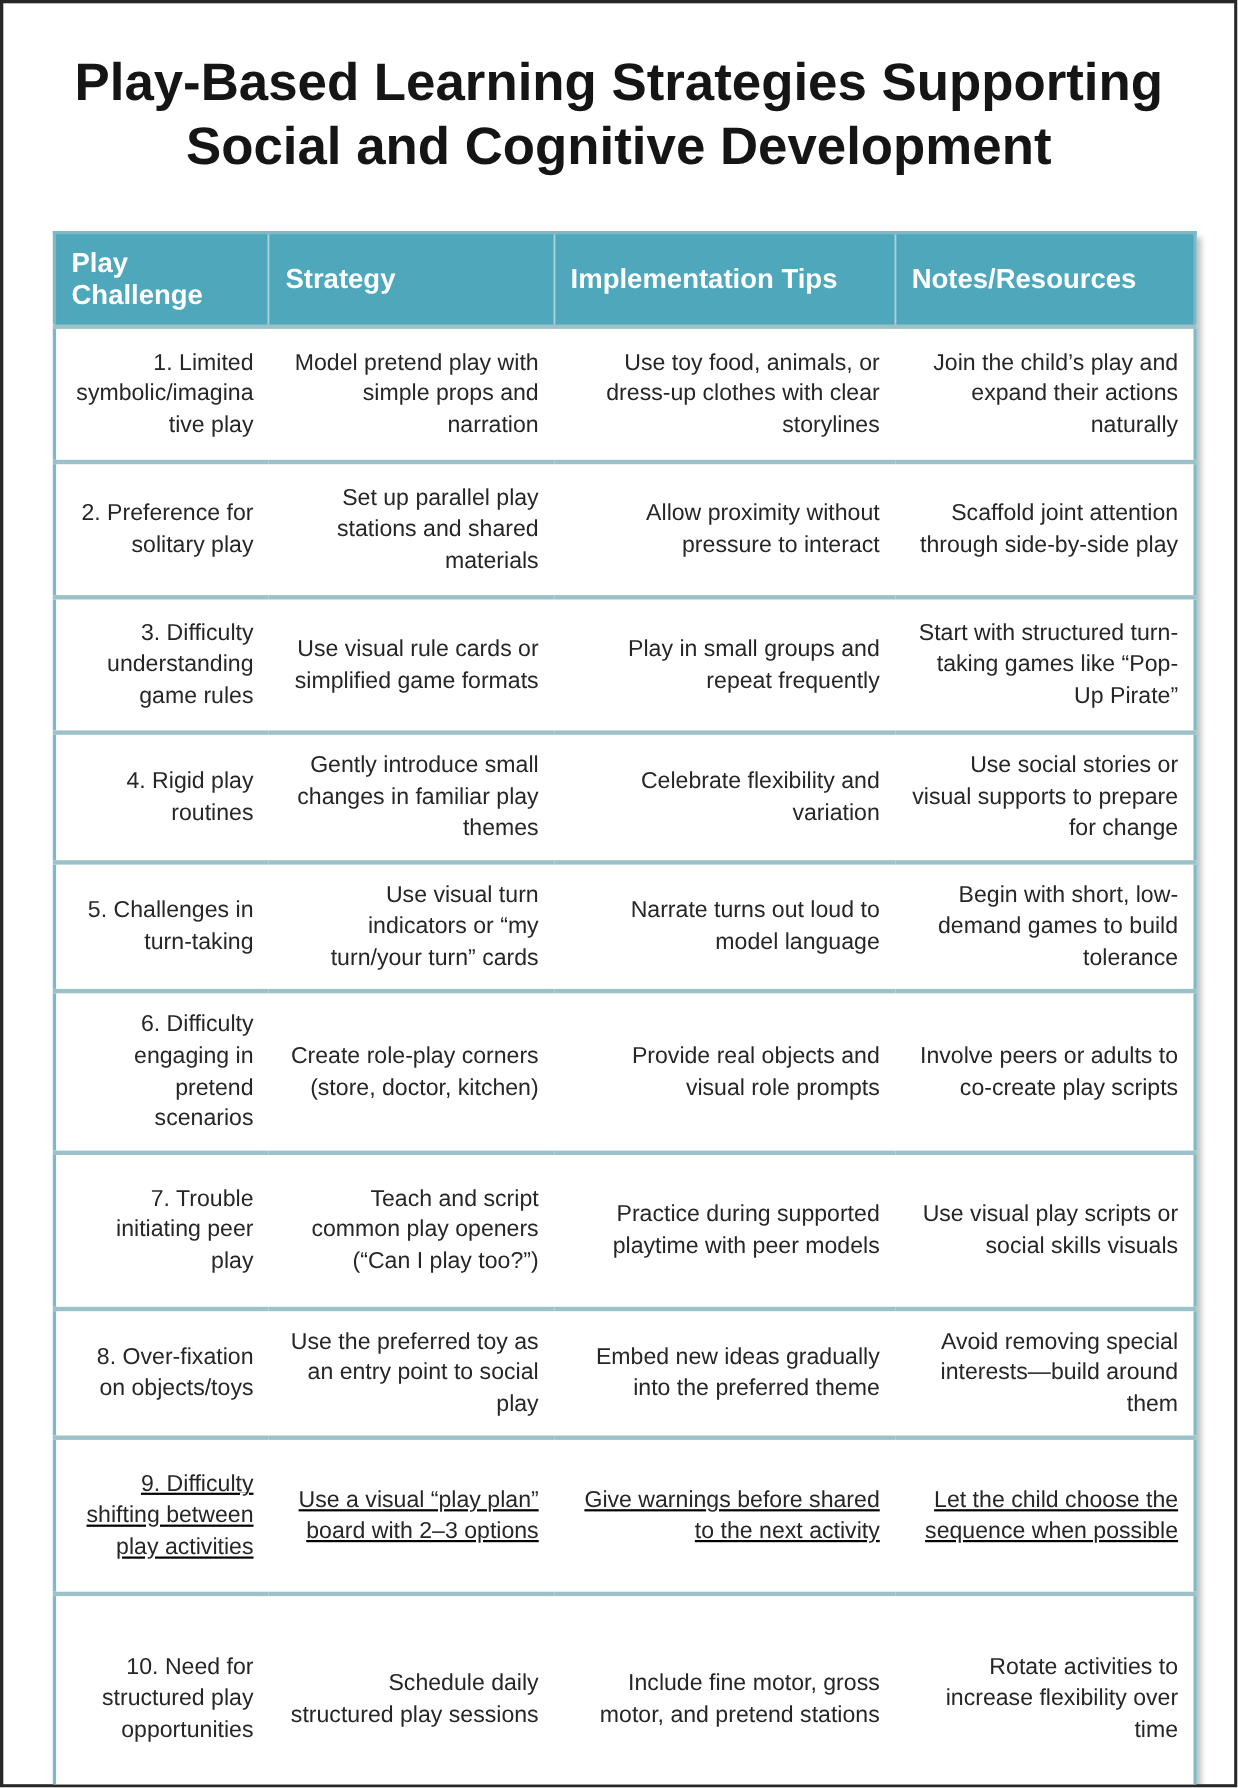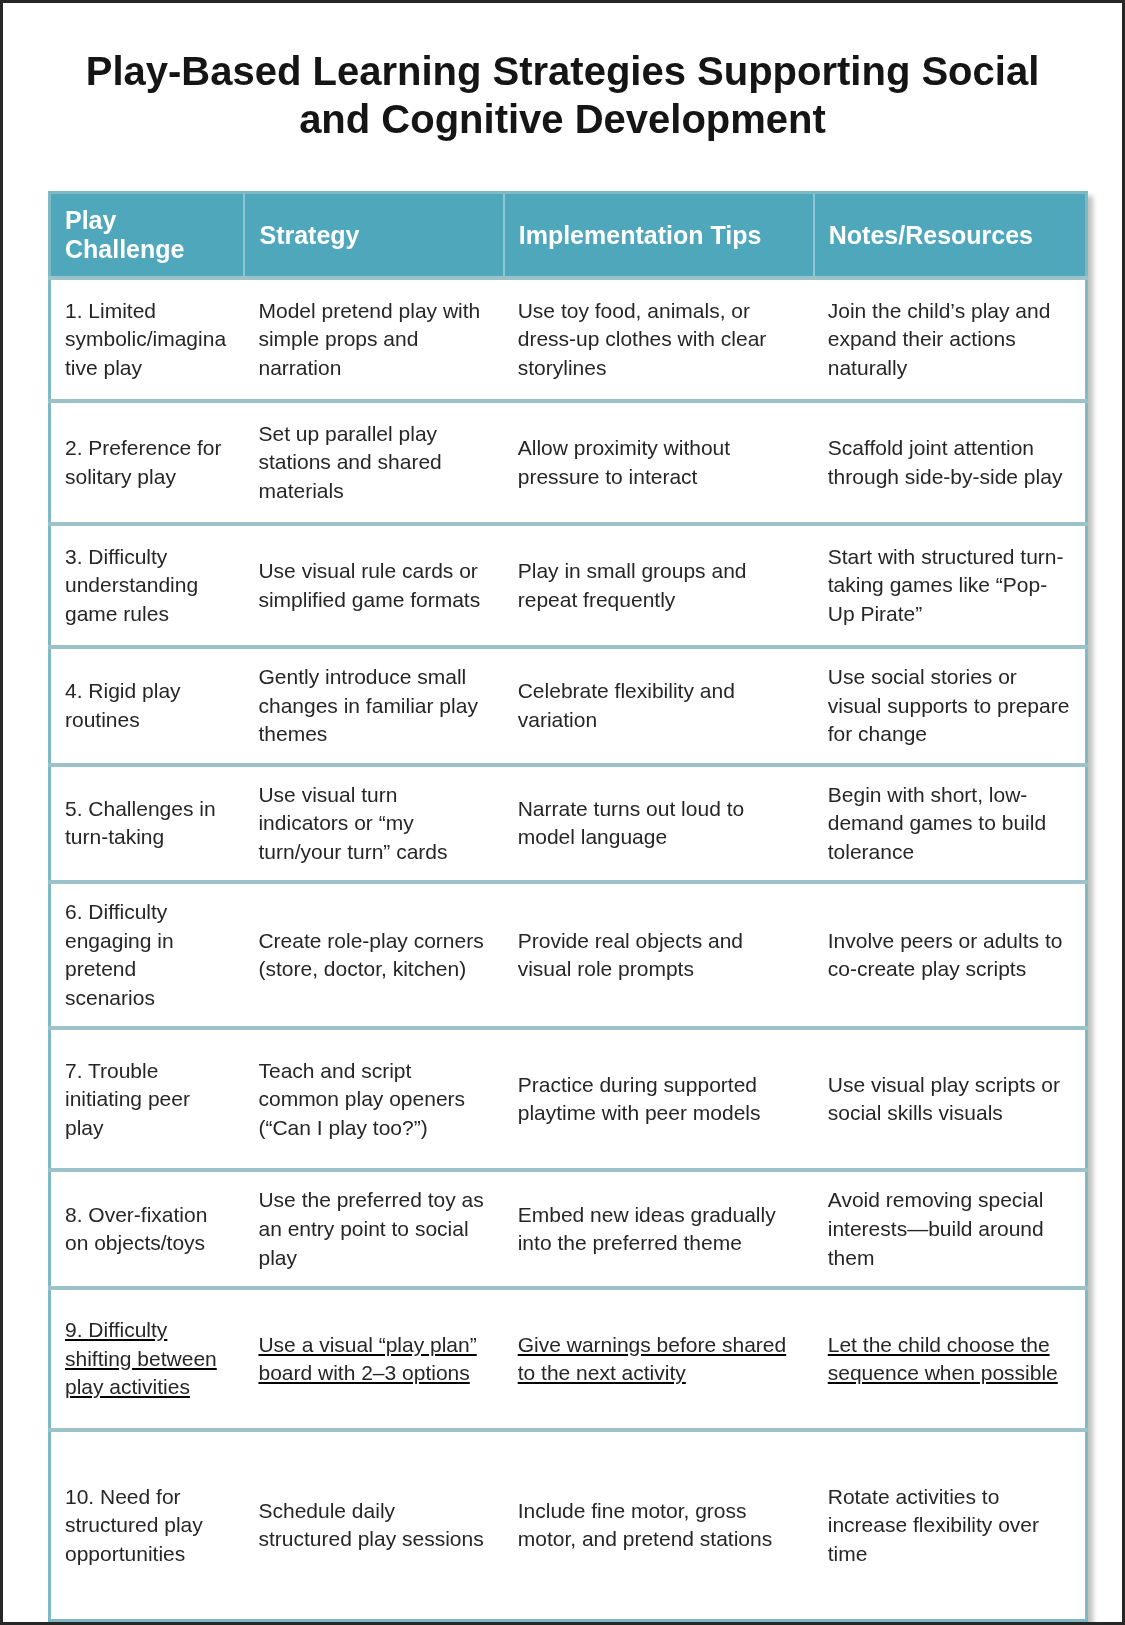--- a/index.html
+++ b/index.html
@@ -9,21 +9,21 @@
     box-sizing: border-box;
     border: 3px solid #272727;
     background: #ffffff;
     font-family: "Liberation Sans", sans-serif;
     overflow: hidden;
   }
   .title {
     margin: 44px auto 0 auto;
     max-width: 1010px;
     text-align: center;
-    font-size: 40px;
+    font-size: 48px;
     line-height: 1.2;
     font-weight: bold;
     color: #151515;
     letter-spacing: 0px;
   }
   table.strategies {
     border-collapse: collapse;
     table-layout: fixed;
     width: 1040px;
     margin: 48px 0 0 45px;
@@ -45,21 +45,21 @@
     padding: 12px 14px;
     height: 56px;
     overflow-wrap: break-word;
   }
   thead th + th { border-left: 2px solid rgba(255,255,255,0.35); margin-left: 35px; }
   tbody tr { border-top: 4px solid #9CC2C9; }
   tbody td {
     font-size: 21px;
     color: #262626;
     line-height: 1.36;
-    text-align: left;
+    text-align: right;
     vertical-align: middle;
     padding: 14px;
     overflow-wrap: break-word;
     background: #ffffff;
   }
   tbody tr:nth-child(1)  { height: 123px; }
   tbody tr:nth-child(2)  { height: 123px; }
   tbody tr:nth-child(3)  { height: 123px; }
   tbody tr:nth-child(4)  { height: 106px; }
   tbody tr:nth-child(5)  { height: 106px; }

